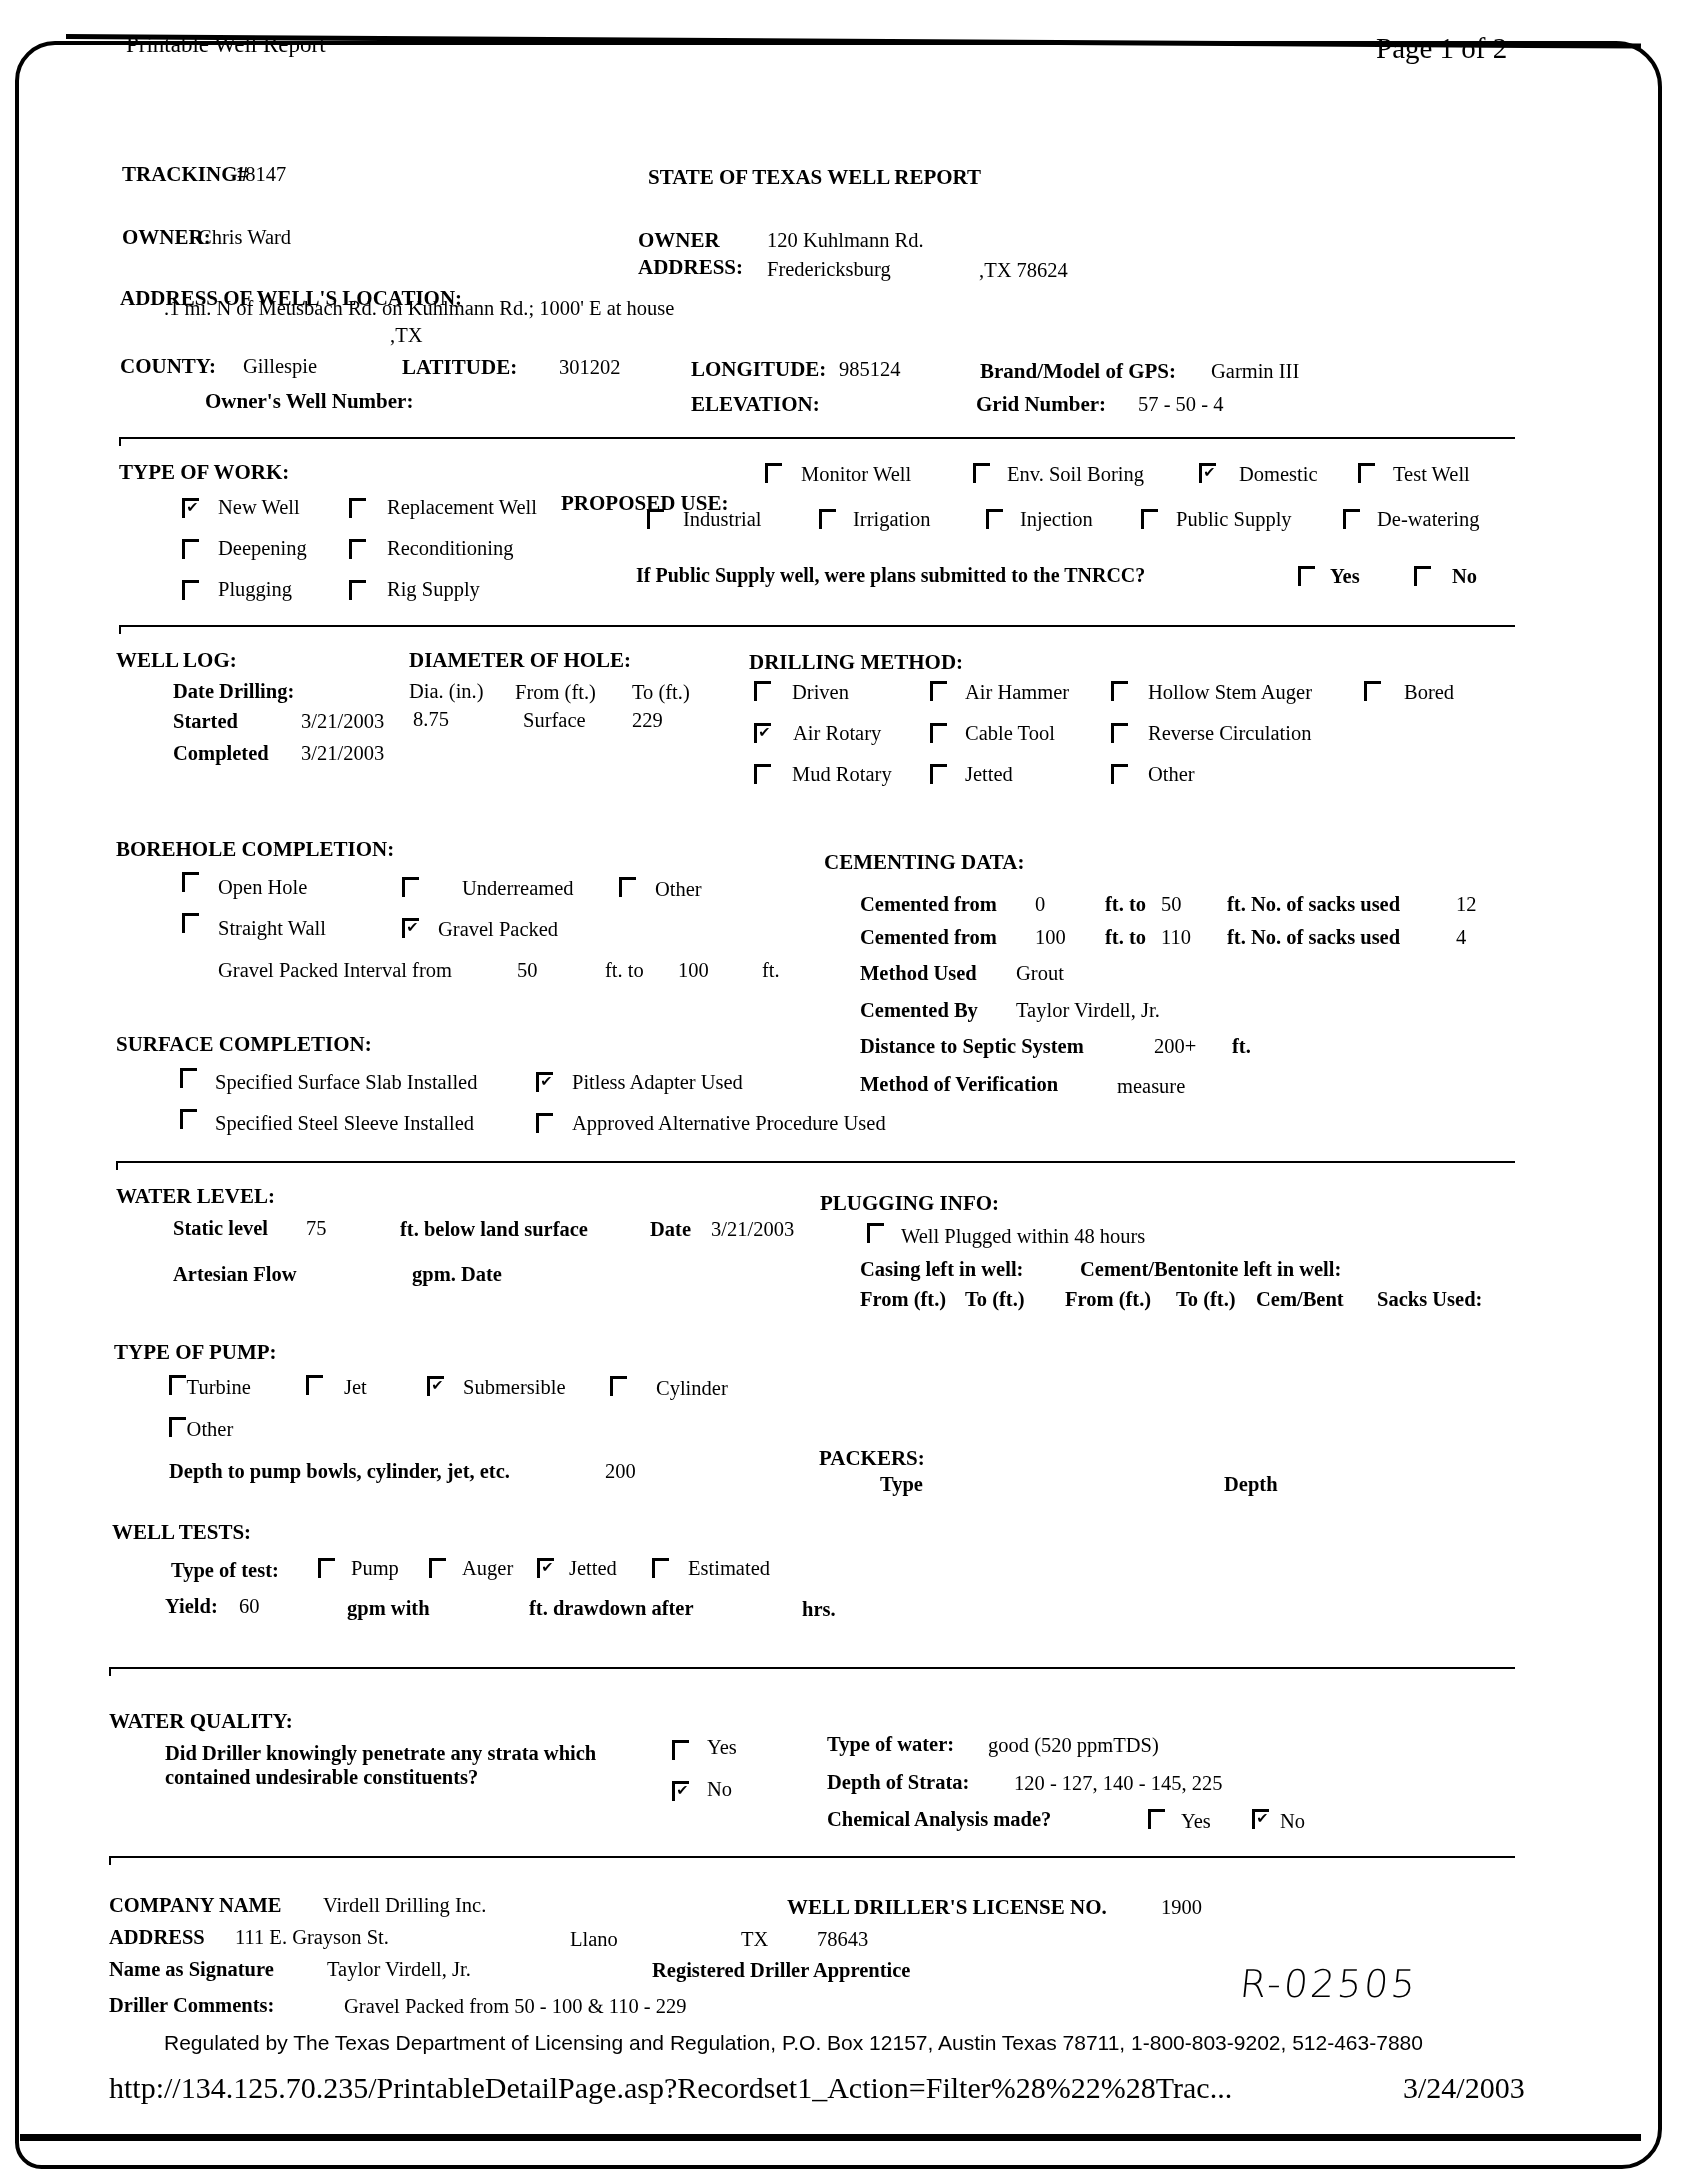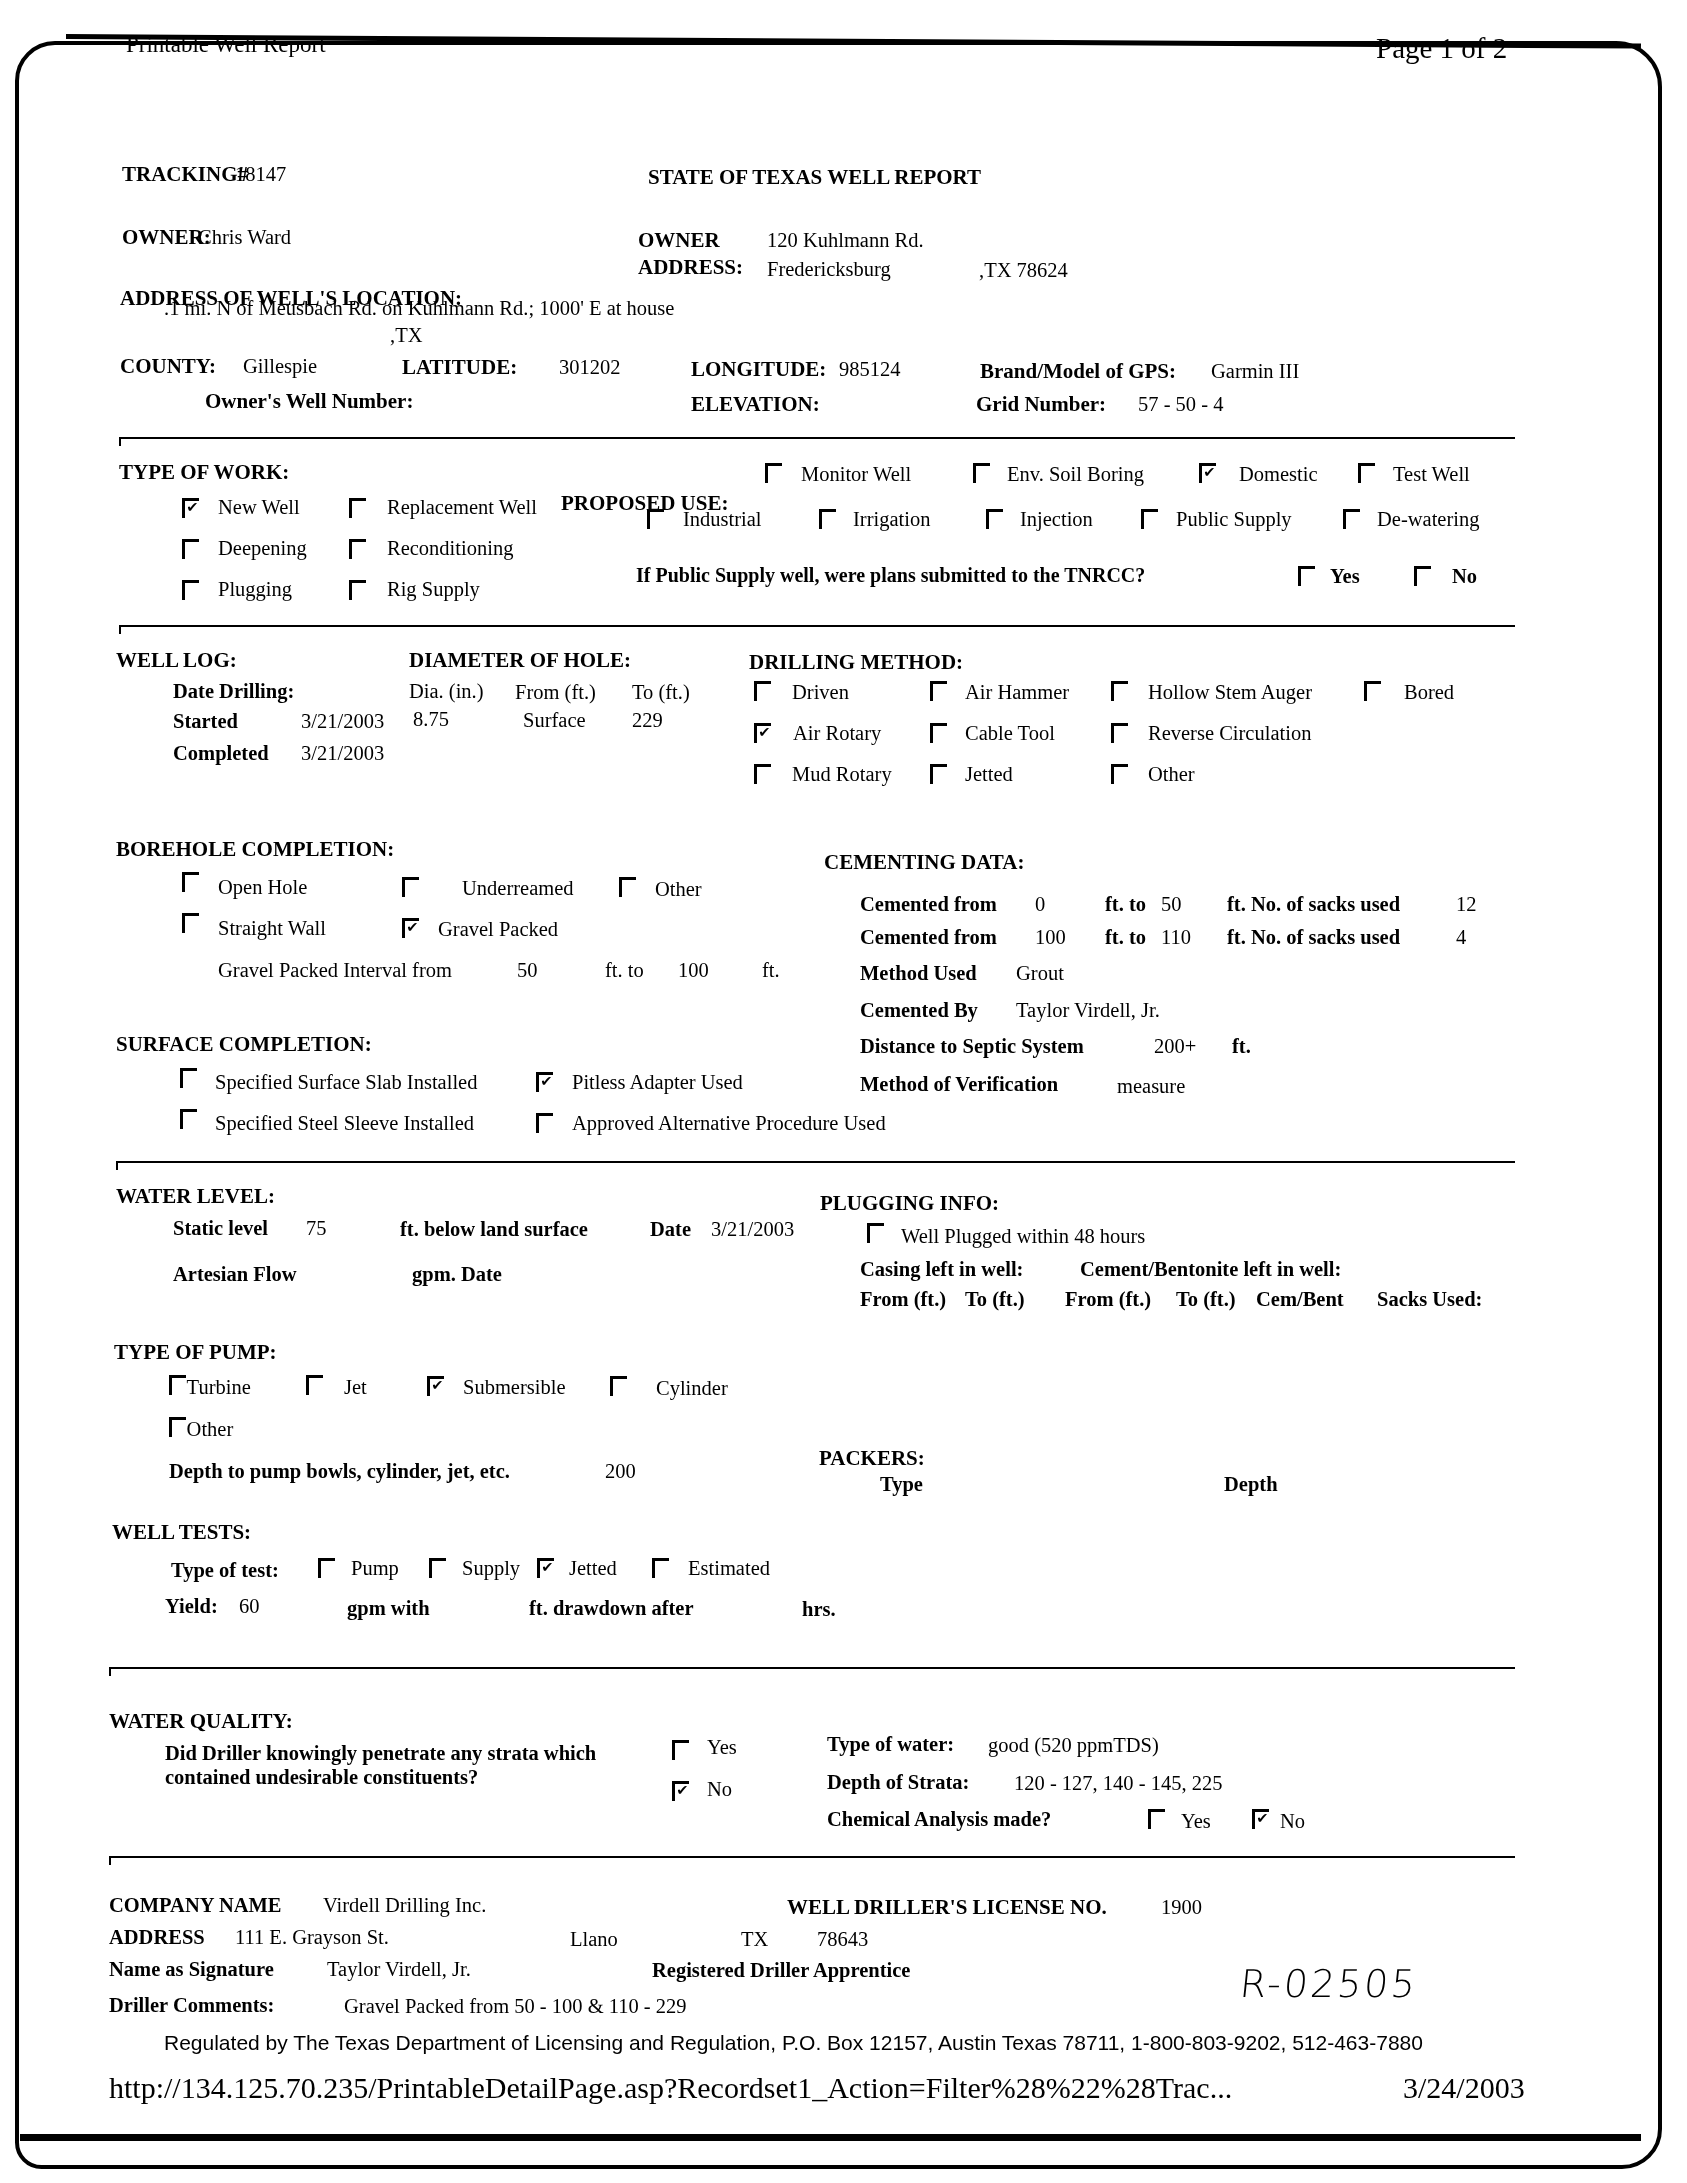--- a/index.html
+++ b/index.html
@@ -236,21 +236,21 @@
 
 <div class="abs hdr" style="left:819px;top:1446px;">PACKERS:</div>
 <div class="abs t b" style="left:880px;top:1472px;">Type</div>
 <div class="abs t b" style="left:1224px;top:1472px;">Depth</div>
 
 <div class="abs hdr" style="left:112px;top:1520px;">WELL TESTS:</div>
 <div class="abs t b" style="left:171px;top:1558px;">Type of test:</div>
 <div class="cb" style="left:318px;top:1558px;"></div>
 <div class="abs t" style="left:351px;top:1556px;">Pump</div>
 <div class="cb" style="left:429px;top:1558px;"></div>
-<div class="abs t" style="left:462px;top:1556px;">Supply</div>
+<div class="abs t" style="left:462px;top:1556px;">Auger</div>
 <div class="cb on" style="left:537px;top:1558px;"></div>
 <div class="abs t" style="left:569px;top:1556px;">Jetted</div>
 <div class="cb" style="left:652px;top:1558px;"></div>
 <div class="abs t" style="left:688px;top:1556px;">Estimated</div>
 <div class="abs t b" style="left:165px;top:1594px;">Yield:</div>
 <div class="abs t" style="left:239px;top:1594px;">60</div>
 <div class="abs t b" style="left:347px;top:1596px;">gpm with</div>
 <div class="abs t b" style="left:529px;top:1596px;">ft. drawdown after</div>
 <div class="abs t b" style="left:802px;top:1597px;">hrs.</div>
 

